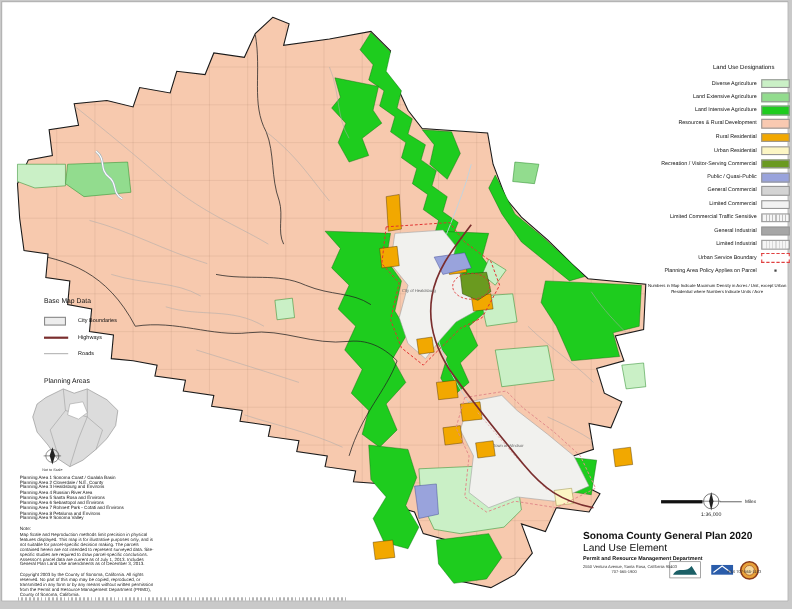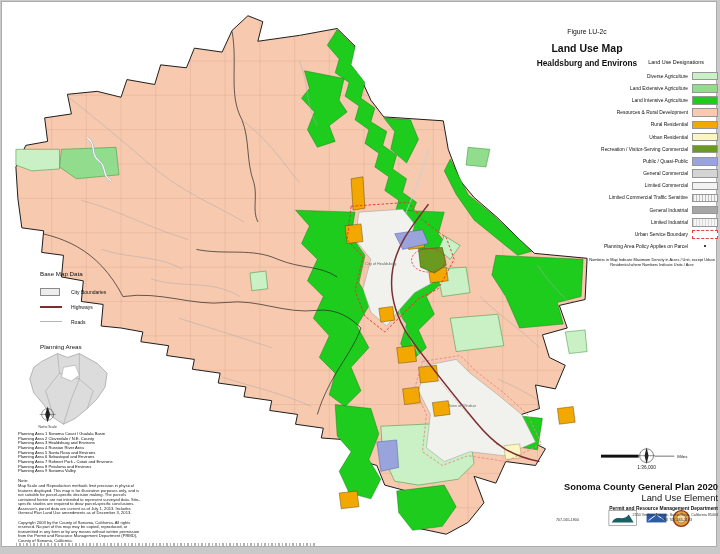--- a/index.html
+++ b/index.html
@@ -35,21 +35,21 @@
   
   .pa-header{left:38px;top:341px;font-size:6.2px;color:#111;}
   .pa-list{left:16px;top:430px;width:150px;}
   .pa-item{font-size:4.15px;line-height:4.65px;color:#111;white-space:nowrap;}
   
   .notes{left:16px;top:476px;width:124px;color:#222;}
   .note-h{font-size:4.3px;margin-bottom:1px;}
   .note-b{font-size:4.1px;line-height:4.5px;}
   .note-c{font-size:4.1px;line-height:4.5px;margin-top:5px;}
   
-  .credits{left:528px;top:480px;width:188px;text-align:right;color:#111;}
+  .credits{left:528px;top:480px;width:188px;text-align:left;color:#111;}
   .cr-title{font-size:9.3px;font-weight:700;}
   .cr-sub{font-size:9.3px;font-weight:400;margin-top:1px;}
   .cr-dept{font-size:4.9px;font-weight:700;margin-top:3px;}
   .cr-addr{font-size:3.7px;margin-top:2px;color:#333;}
   .cr-phone{display:flex;justify-content:space-between;padding:0 26px;font-size:3.7px;margin-top:1px;color:#333;}
   
   .microtext{left:14px;top:541px;width:300px;height:2.5px;background:repeating-linear-gradient(90deg,#9a9a9a 0 1.5px,transparent 1.5px 3.5px);opacity:.75;}
 </style>
 </head>
 <body>
@@ -200,25 +200,20 @@
     <g>
       <rect x="650" y="521" width="20" height="9" fill="#2a5caa"></rect>
       <path d="M652,528 L660,522 L668,528" stroke="#fff" stroke-width="1" fill="none"></path>
     </g>
     <g>
       <circle cx="685" cy="526" r="8" fill="#e8a13a" stroke="#8b3a1a" stroke-width="1.4"></circle>
       <circle cx="685" cy="526" r="4.5" fill="#f6d9a0" stroke="#8b3a1a" stroke-width="0.5"></circle>
     </g>
   </svg>
 
-  <div class="ov titles">
-    <div class="t-fig">Figure LU-2c</div>
-    <div class="t-main">Land Use Map</div>
-    <div class="t-sub">Healdsburg and Environs</div>
-  </div>
 
   <div class="ov legend">
     <div class="lg-header">Land Use Designations</div>
     <div id="legend-list">
           <div class="lg-row">
             <span class="lg-label">Diverse Agriculture</span>
             <span class="lg-swatch " style="--c: #caf0c6;"></span>
           </div>
           <div class="lg-row">
             <span class="lg-label">Land Extensive Agriculture</span>

